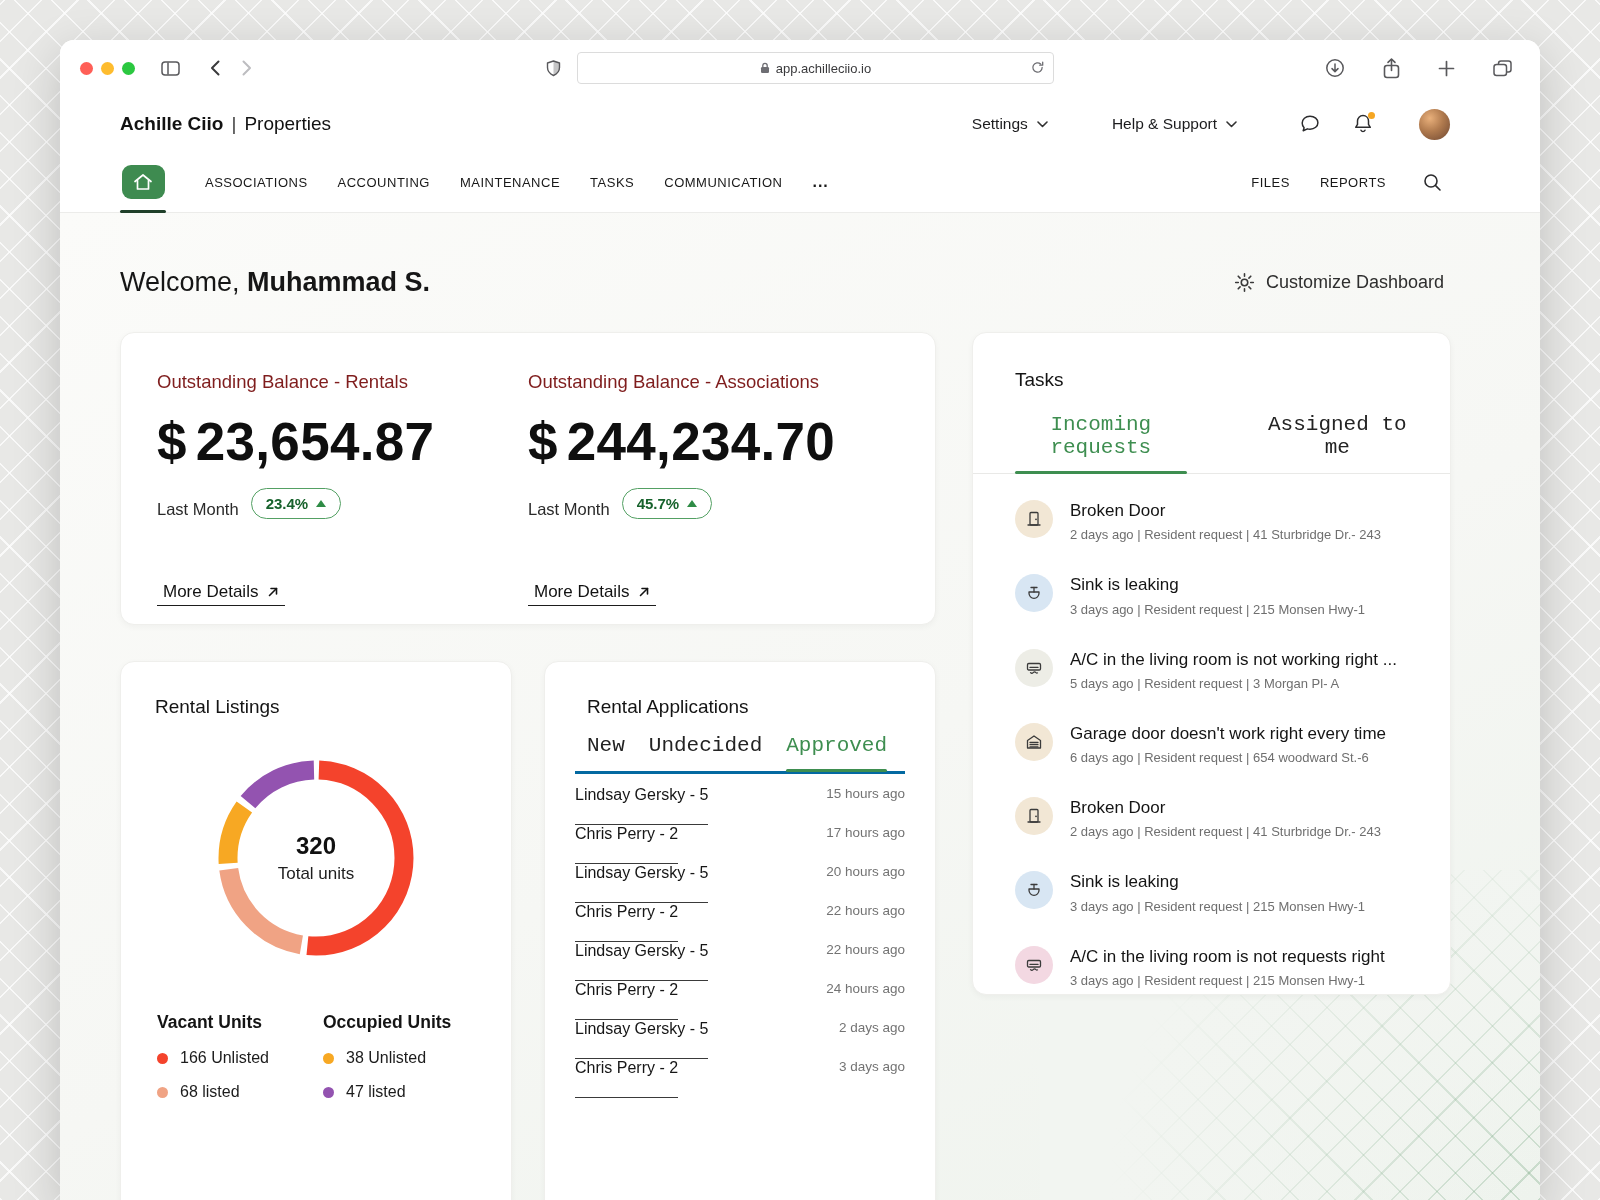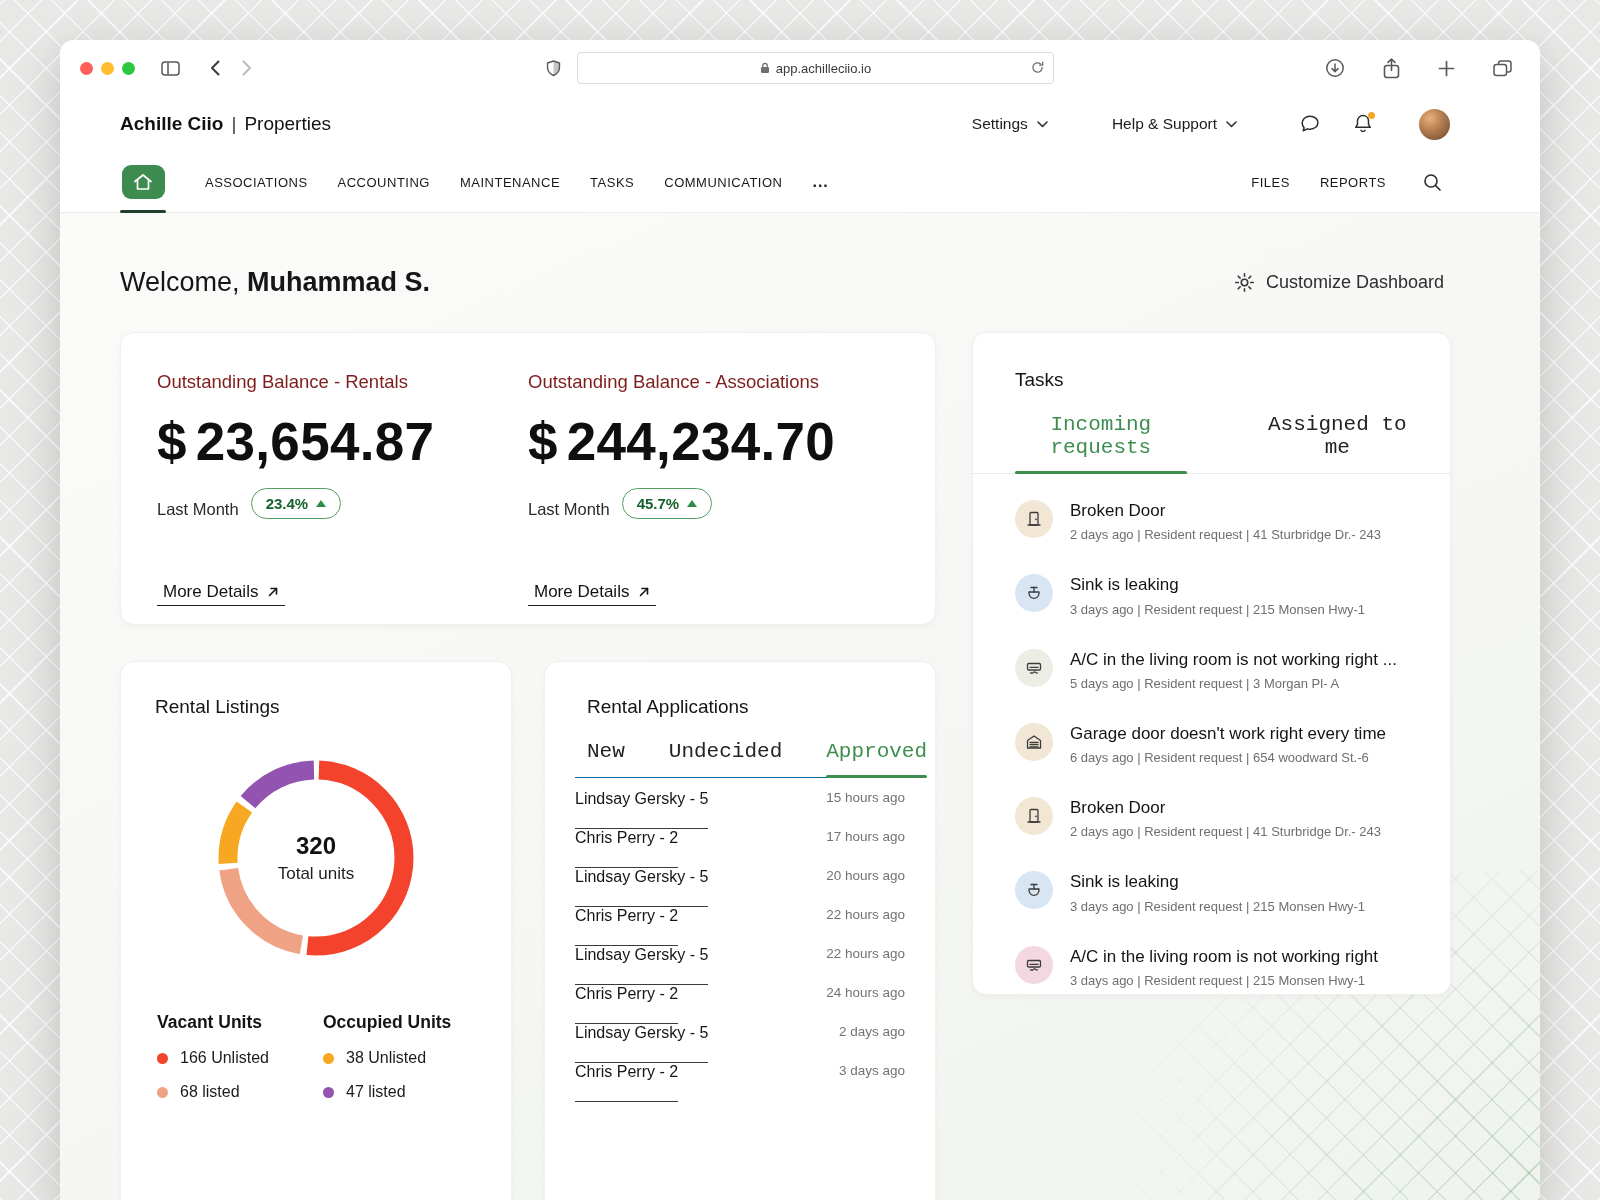--- a/index.html
+++ b/index.html
@@ -94,21 +94,21 @@
   .donut-total{font-size:24px;font-weight:600;color:#111}
   .donut-sub{font-size:17px;color:#1e1e1e}
   .legend{display:grid;grid-template-columns:1fr 1fr;margin-top:54px;padding:0 2px;column-gap:14px}
   .legend-title{font-size:17.5px;font-weight:700;color:#141414}
   .legend-item{display:flex;align-items:center;gap:12px;margin-top:16px;font-size:16px;color:#1c1c1c}
   .dot{width:11px;height:11px;border-radius:50%;flex:none}
 
   
   .applications{width:392px;height:560px;padding:34px 30px}
   .applications .card-title{padding-left:12px}
-  .tabs{display:flex;gap:44px;margin-top:22px;border-bottom:1px solid #0369a1;padding:0 12px}
+  .tabs{display:flex;gap:24px;margin-top:16px;border-bottom:3px solid #0369a1;padding:0 12px}
   .tab{background:none;border:none;font-family:Liberation Mono, monospace;font-size:21px;color:#232323;padding:0 0 14px 0;position:relative}
   .tab.active{color:#3e8e50}
   .tab.active::after{content:"";position:absolute;left:0;right:0;bottom:-1px;height:3px;background:#3e8e50;border-radius:2px}
   .app-rows{margin-top:12px}
   .app-row{display:flex;justify-content:space-between;height:39px}
   .app-name{font-size:16px;color:#161616;border-bottom:1px solid #3a3a3a;padding-bottom:3px}
   .app-time{font-size:13.5px;color:#737373}
 
   
   .tasks{width:479px;height:663px;padding:36px 0 0;overflow:hidden}
@@ -512,21 +512,21 @@
   </div>
             <div class="task-item" data-interactable="true">
     <span class="task-icon" data-interactable="false" style="background: rgb(243, 216, 226);">
                 <svg width="18" height="18" viewBox="0 0 18 18" fill="none" stroke="#3b3b3b" stroke-width="1.3" stroke-linecap="round" stroke-linejoin="round">
                   <rect x="2.5" y="4.5" width="13" height="6.5" rx="1.2"></rect>
                   <path d="M5 8.4h8"></path>
                   <path d="M5.5 13.6c.9.9 1.8.9 2.7 0s1.8-.9 2.7 0 1.4.5 1.6.3"></path>
                 </svg>
               </span>
     <span>
-      <div class="task-title" data-interactable="false">A/C in the living room is not working right</div>
+      <div class="task-title" data-interactable="false">A/C in the living room is not requests right</div>
       <div class="task-meta" data-interactable="false">3 days ago | Resident request | 215 Monsen Hwy-1</div>
     </span>
   </div>
           </div>
       </div>
     </div>
   </div>
 </div>
 
 </body></html>

